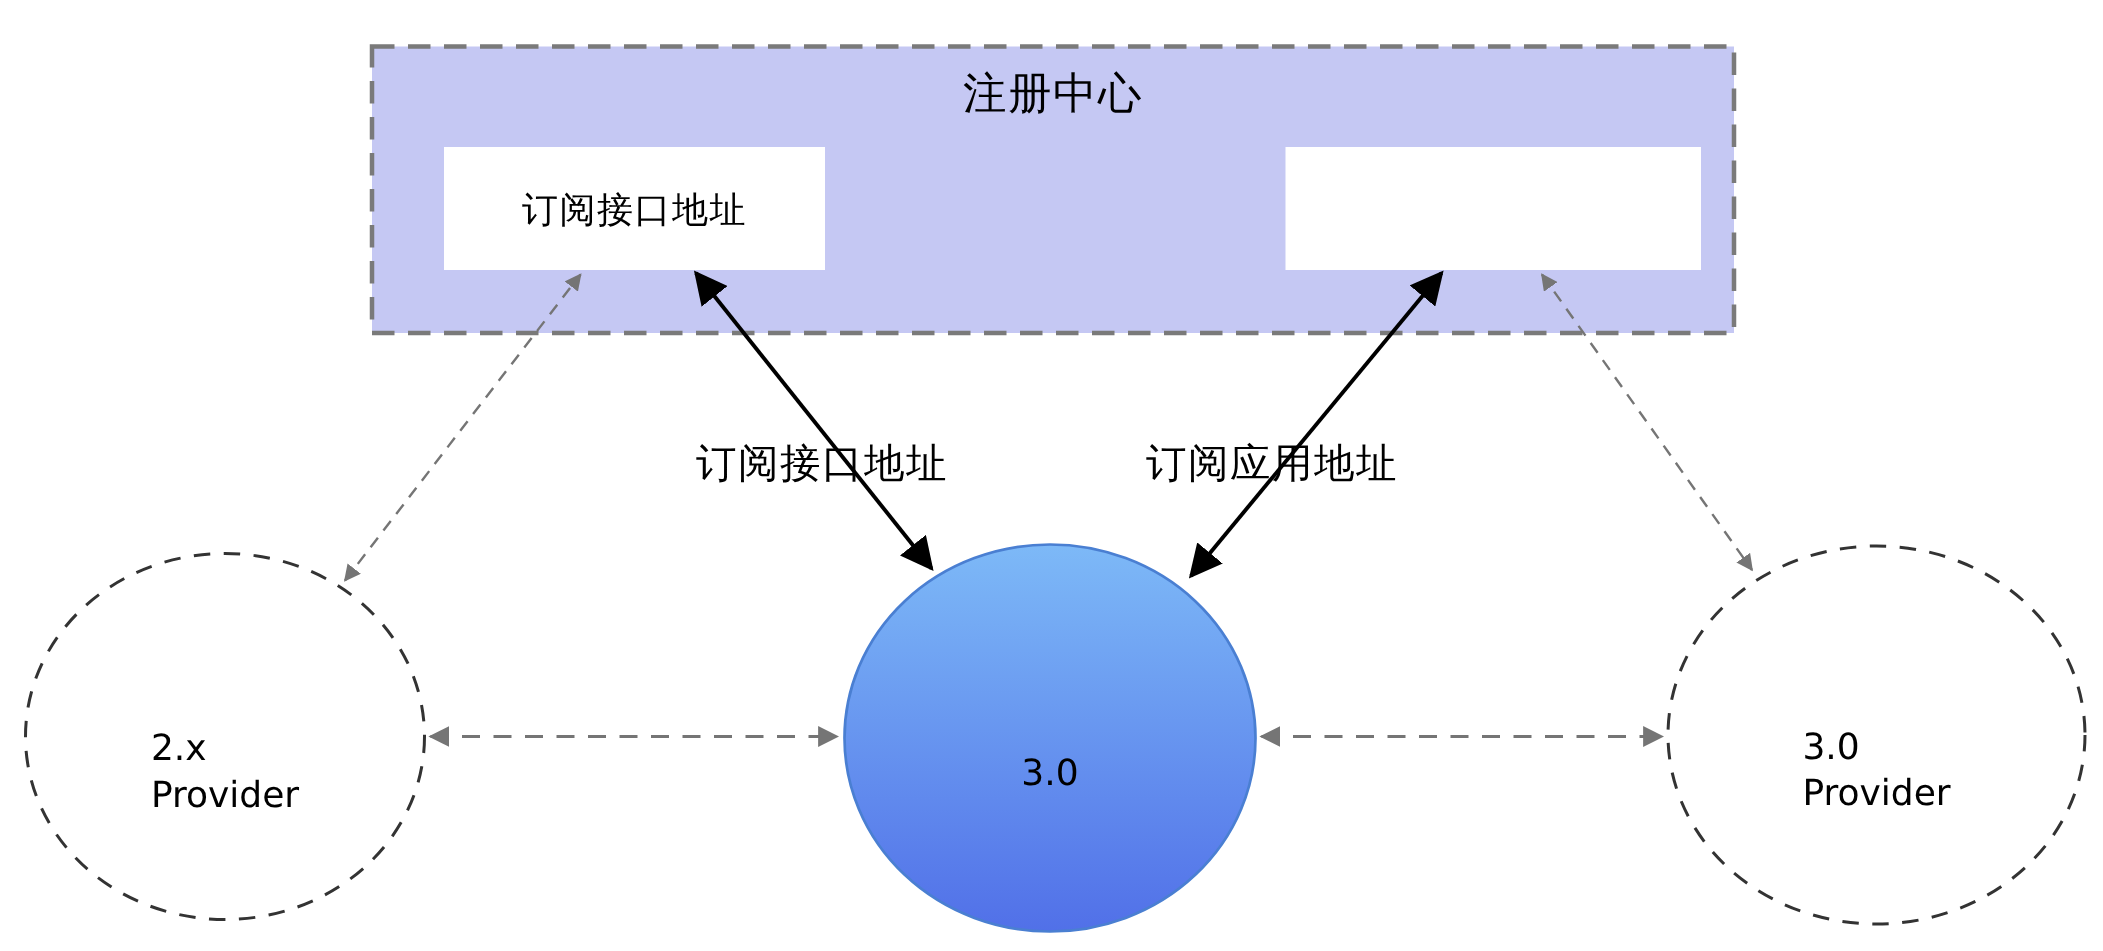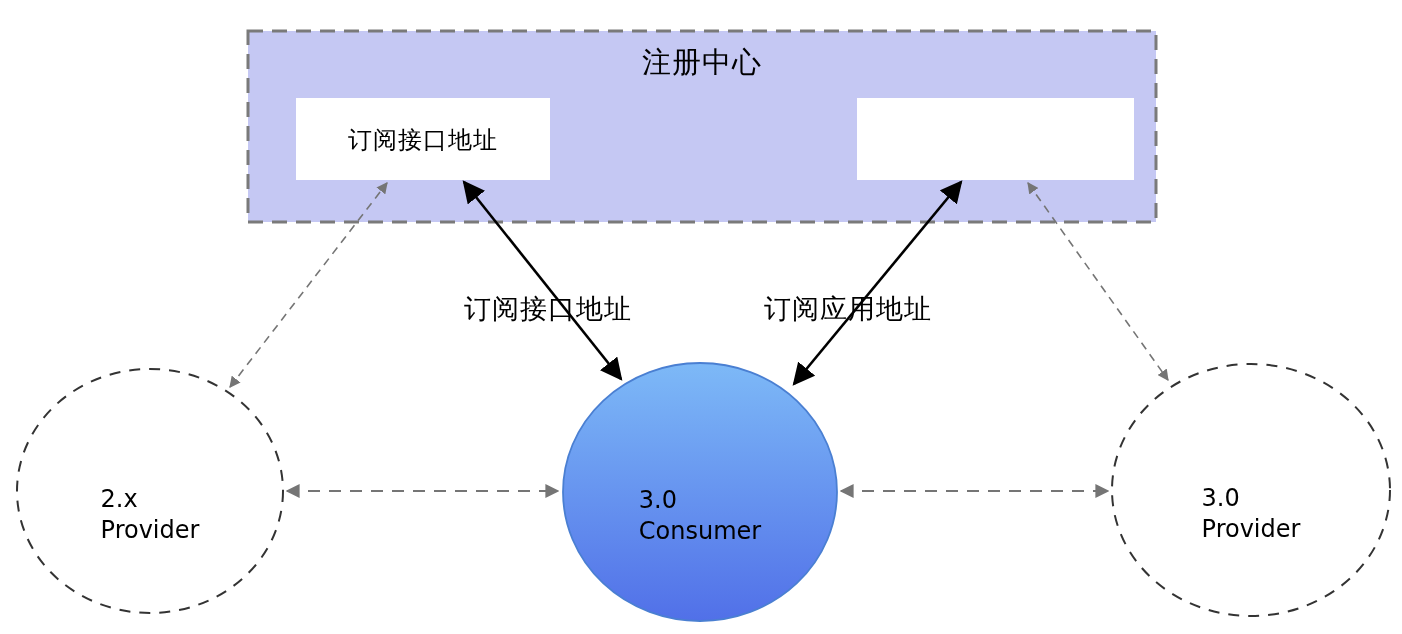--- a/index.html
+++ b/index.html
@@ -99,21 +99,20 @@
 
   <div class="txt edge-label" style="left:548px; top:309px;">订阅接口地址</div>
 
   <div class="txt node-label" style="left:150px; top:491px;">
     <div>2.x</div>
     <div>Provider</div>
   </div>
 
   <div class="txt node-label" style="left:700px; top:492px;">
     <div>3.0</div>
-    <div>Consumer</div>
   </div>
 
   <div class="txt node-label" style="left:1251px; top:490px;">
     <div>3.0</div>
     <div>Provider</div>
   </div>
 
 </div>
 
 </body></html>

